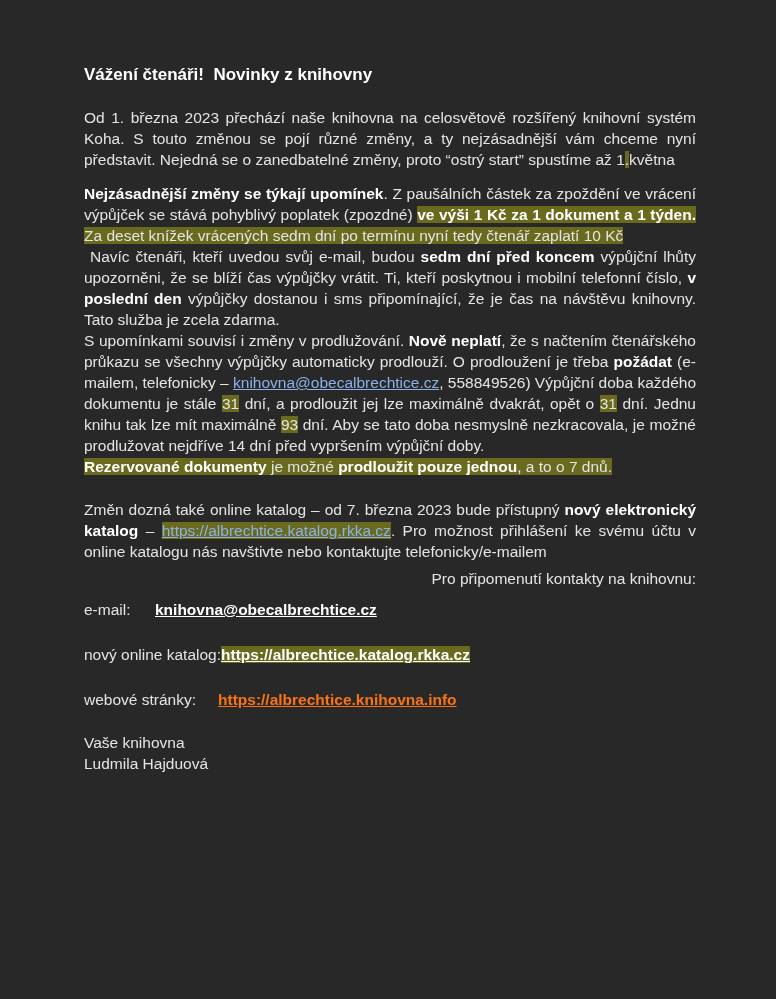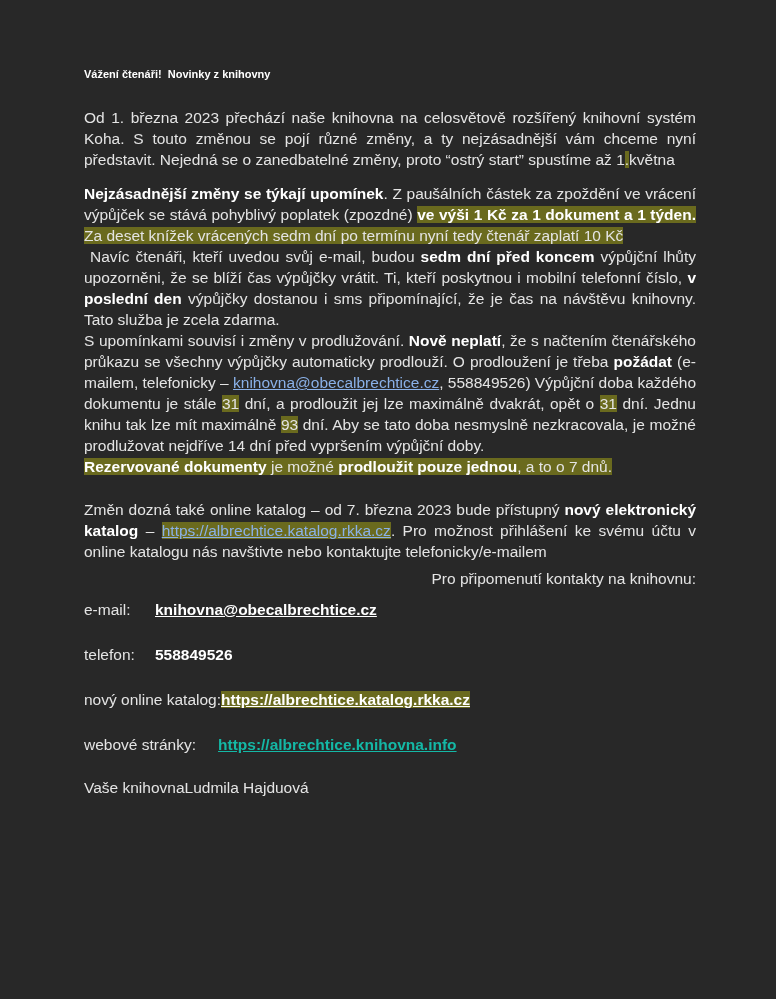--- a/index.html
+++ b/index.html
@@ -12,21 +12,21 @@
   }
   .page {
     width: 776px;
     height: 999px;
     padding: 64px 80px 0 84px;
     overflow: hidden;
     background: #282828;
   }
   .content { width: 612px; }
   .h1 {
-    font-size: 11px;
+    font-size: 17px;
     font-weight: bold;
     color: #ffffff;
     white-space: pre-wrap;
     margin-bottom: 22px;
   }
   p.para { text-align: justify; }
   .b { font-weight: bold; color: #ffffff; }
   .hl { background: #6a6a1e; }
   .link { color: #8ab1e8; text-decoration: underline; }
   a.link { cursor: pointer; }
@@ -42,23 +42,24 @@
   .contact-row { margin-bottom: 24px; }
   .contact-row.last { margin-bottom: 8px; }
   .contact-label { display: inline-block; }
   .contact-label.narrow { min-width: 71px; }
   .contact-label.wide { min-width: 134px; }
   .contact-value { font-weight: bold; color: #ffffff; }
 
   #closing { margin-bottom: 18px; }
   .signature-row {
     display: flex;
-    justify-content: flex-start;
+    justify-content: center;
     padding-right: 51px;
     margin-top: 22px;
+    flex-direction: column;
   }
 </style>
 </head>
 <body style="background: rgb(40, 40, 40); color: rgb(228, 228, 228);">
 
 <div class="page" style="background: rgb(40, 40, 40);">
   <div class="content">
 
     <div class="h1">Vážení čtenáři!&nbsp; Novinky z knihovny</div>
 
@@ -74,30 +75,27 @@
     <p class="para" id="p-reservations"><span class="b hl" style="background: rgb(106, 106, 30); color: rgb(255, 255, 255);">Rezervované dokumenty</span><span class="hl" style="background: rgb(106, 106, 30);"> je možné </span><span class="b hl" style="background: rgb(106, 106, 30); color: rgb(255, 255, 255);">prodloužit pouze jednou</span><span class="hl" style="background: rgb(106, 106, 30);">, a to o 7 dnů.</span></p>
 
     <p class="para" id="p-catalog"><span>Změn dozná také online katalog – od 7. března 2023 bude přístupný </span><span class="b" style="color: rgb(255, 255, 255);">nový elektronický katalog</span><span> – </span><a href="#" class="link hl" style="background: rgb(106, 106, 30); color: rgb(138, 177, 232);">https://albrechtice.katalog.rkka.cz</a><span>. Pro možnost přihlášení ke svému účtu v online katalogu nás navštivte nebo kontaktujte telefonicky/e-mailem</span></p>
 
     <p class="para" id="p-contacts-intro">Pro připomenutí kontakty na knihovnu:</p>
 
     <div class="contact-row">
       <span class="contact-label narrow">e-mail:</span><a class="link b" href="#" style="color: rgb(255, 255, 255);">knihovna@obecalbrechtice.cz</a>
     </div>
 
-    <div class="contact-row">
-      <span class="contact-label narrow">telefon:</span><span class="contact-value">558849526</span>
-    </div>
 
     <div class="contact-row">
       <span class="contact-label wide">nový online katalog:</span><a class="link b hl" href="#" style="background: rgb(106, 106, 30); color: rgb(255, 255, 255);">https://albrechtice.katalog.rkka.cz</a>
     </div>
 
     <div class="contact-row last">
-      <span class="contact-label wide">webové stránky:</span><a class="link b" href="#" style="color: #14b8a6;">https://albrechtice.knihovna.info</a>
+      <span class="contact-label wide">webové stránky:</span><a class="link b" href="#" style="color: #f97316;">https://albrechtice.knihovna.info</a>
     </div>
 
 
     <div class="signature-row">
       <span>Vaše knihovna</span>
       <span>Ludmila Hajduová</span>
     </div>
 
   </div>
 </div>

